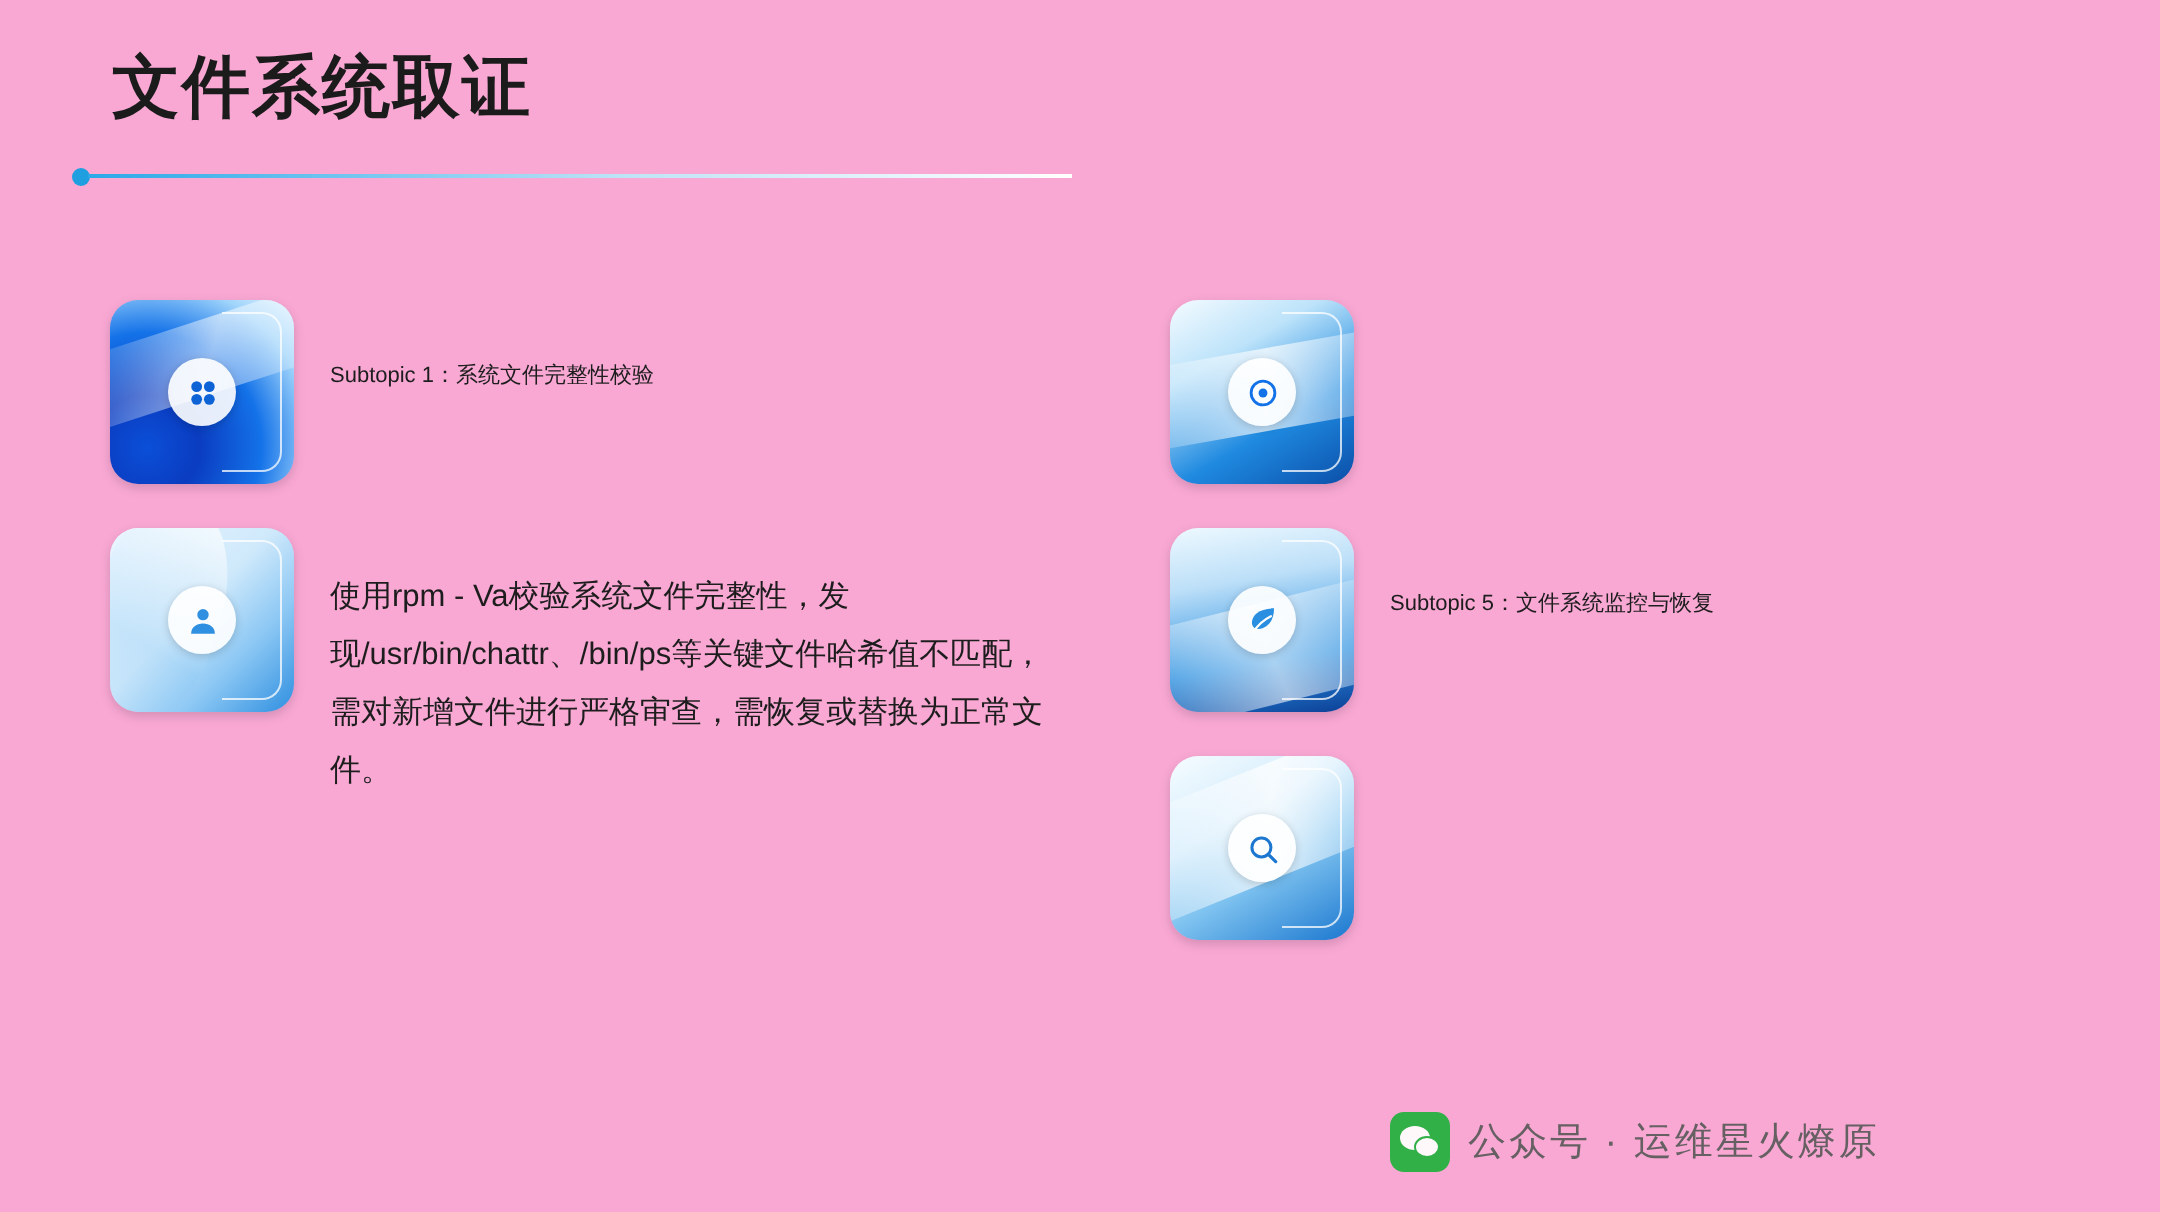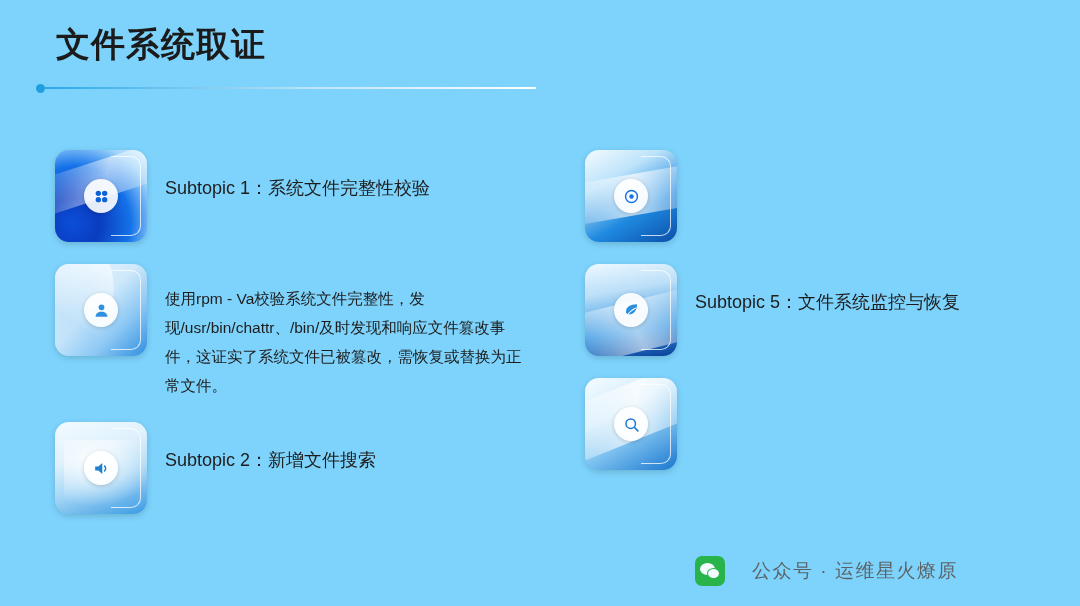--- a/index.html
+++ b/index.html
@@ -10,21 +10,21 @@
     width: 1080px;
     height: 606px;
     background: #ffffff;
     font-family: "Liberation Sans", sans-serif;
     overflow: hidden;
     position: relative;
   }
   .slide {
     position: absolute;
     inset: 0;
-    background: #7dd3fc;
+    background: #f9a8d4;
   }
 
   
   .title-block {
     position: absolute;
     left: 56px;
     top: 22px;
   }
   .slide-title {
     font-size: 34px;
@@ -84,21 +84,21 @@
     box-shadow: 0 2px 6px rgba(0,0,0,0.16);
   }
   .item .text {
     margin-left: 110px;
     padding-top: 20px;
     font-size: 15.5px;
     line-height: 29px;
     color: #1d1d1d;
   }
   .item .text.heading {
-    font-size: 18px;
+    font-size: 11px;
     padding-top: 24px;
   }
 
   
   .thumb .bg {
     position: absolute;
     inset: 0;
   }
   .thumb .badge {
     position: absolute;
@@ -185,21 +185,21 @@
 
   .icon-svg { width: 19px; height: 19px; display: block; }
 
   
   .watermark {
     position: absolute;
     left: 695px;
     top: 556px;
     display: flex;
     align-items: center;
-    gap: 27px;
+    gap: 9px;
     opacity: 0.92;
   }
   .wm-logo {
     width: 30px;
     height: 30px;
     border-radius: 7px;
     background: #21b13c;
     display: flex;
     align-items: center;
     justify-content: center;
@@ -254,36 +254,23 @@
       <div class="thumb">
         <div class="bg art-2"></div>
         <div class="corner"></div>
         <div class="badge">
           <svg class="icon-svg" viewBox="0 0 24 24" aria-hidden="true">
             <circle cx="12" cy="8" r="3.6" fill="#2f8fe0"></circle>
             <path d="M4.5 20c0-4.1 3.4-6.4 7.5-6.4s7.5 2.3 7.5 6.4z" fill="#2f8fe0"></path>
           </svg>
         </div>
       </div>
-      <div class="text">使用rpm - Va校验系统文件完整性，发现/usr/bin/chattr、/bin/及时发现和响应文件篡改事件，这证实了系统文件已被篡改，需恢复或替换为正常文件。</div>
-    </div>
-
-    <div class="item">
-      <div class="thumb">
-        <div class="bg art-3"></div>
-        <div class="corner"></div>
-        <div class="badge">
-          <svg class="icon-svg" viewBox="0 0 24 24" aria-hidden="true">
-            <path d="M4 9.5h4L13 5v14L8 14.5H4z" fill="#1f7fd0"></path>
-            <path d="M16 9c1.6 1.6 1.6 4.4 0 6" stroke="#1f7fd0" stroke-width="1.8" fill="none" stroke-linecap="round"></path>
-          </svg>
-        </div>
-      </div>
-      <div class="text heading">Subtopic 2：新增文件搜索</div>
-    </div>
+      <div class="text">使用rpm - Va校验系统文件完整性，发现/usr/bin/chattr、/bin/ps等关键文件哈希值不匹配，需对新增文件进行严格审查，需恢复或替换为正常文件。</div>
+    </div>
+
 
   </div>
 
   <div class="col col-right">
 
     <div class="item">
       <div class="thumb">
         <div class="bg art-4"></div>
         <div class="corner"></div>
         <div class="badge">

